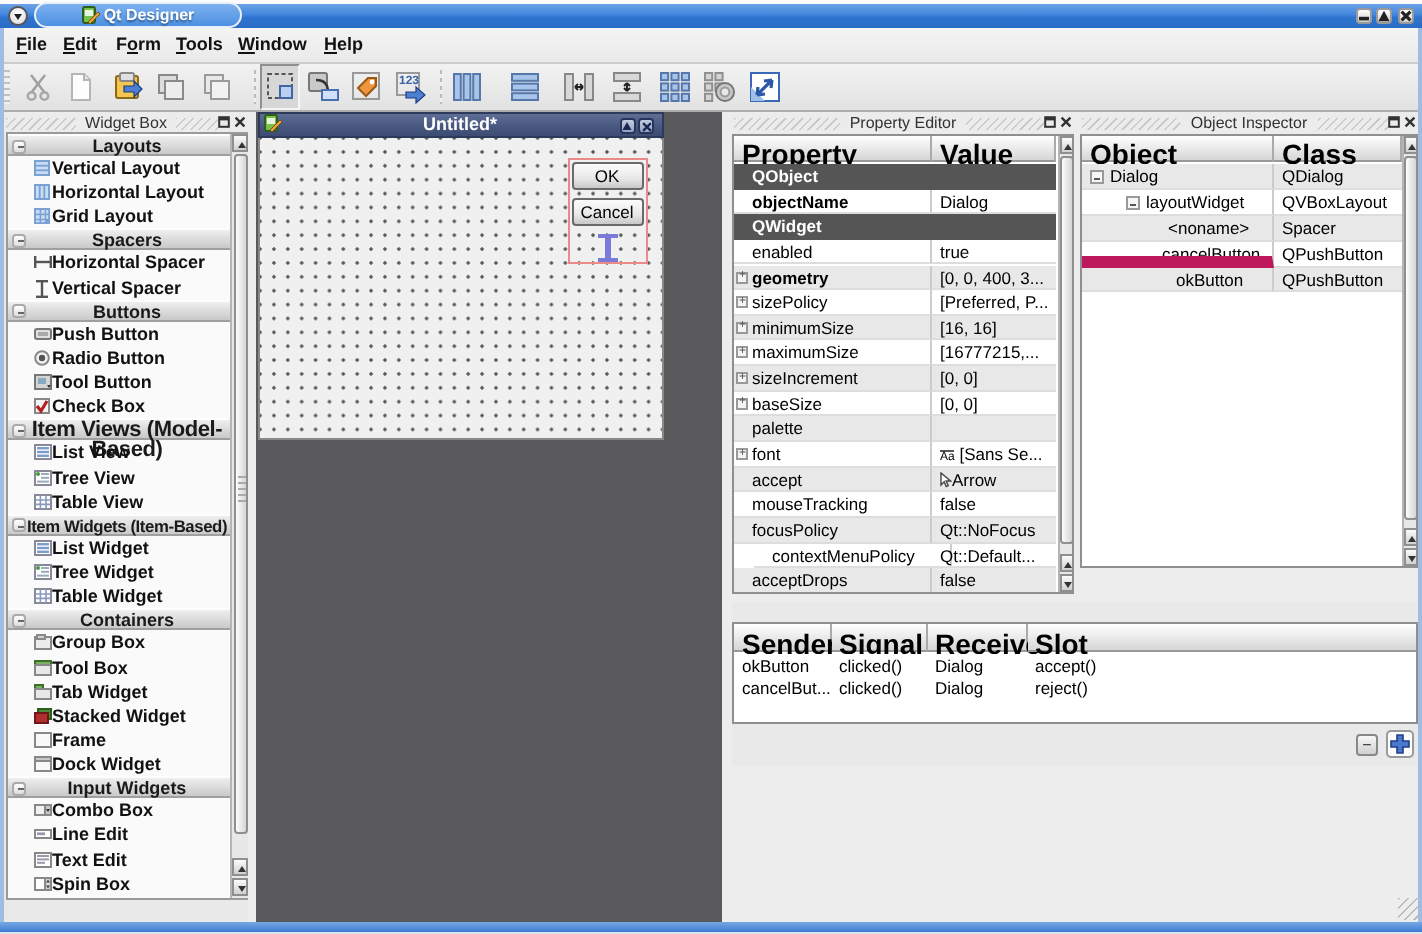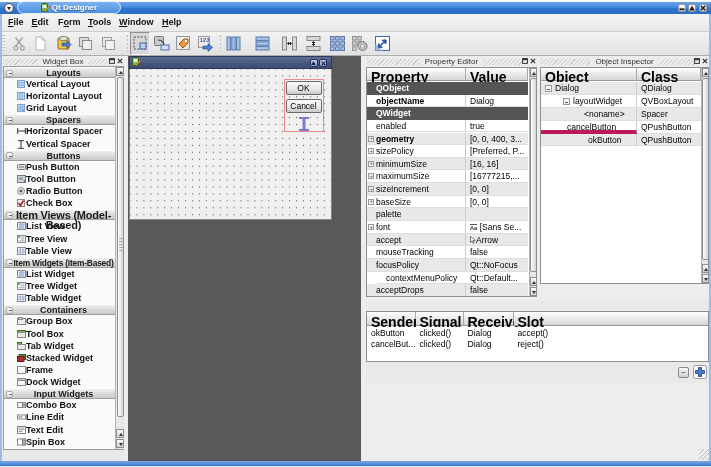--- a/index.html
+++ b/index.html
@@ -281,29 +281,29 @@
               <rect x="1" y="0" width="6" height="1.2"></rect>
               <rect x="1" y="7.8" width="6" height="1.2"></rect>
               <rect x="3.4" y="1" width="1.2" height="7"></rect>
             </g>
           </svg>Vertical Spacer</div>
    <div class="sechead"><div class="minus"></div>Buttons</div>
    <div class="witem"><svg width="9" height="8" viewBox="0 0 9 8">
             <rect x="0.5" y="1.5" width="8" height="5" rx="1" fill="#e0e0e0" stroke="#777"></rect>
             <rect x="2" y="3" width="5" height="2" fill="#aaa"></rect>
           </svg>Push Button</div>
+   <div class="witem"><svg width="8" height="8" viewBox="0 0 8 8">
+            <circle cx="4" cy="4" r="3.4" fill="#f4f4f4" stroke="#888"></circle>
+            <circle cx="4" cy="4" r="1.6" fill="#555"></circle>
+          </svg>Radio Button</div>
    <div class="witem"><svg width="9" height="8" viewBox="0 0 9 8">
             <rect x="0.5" y="0.5" width="8" height="7" fill="#d4d4d4" stroke="#777"></rect>
             <rect x="2" y="2" width="4" height="3" fill="#8ab"></rect>
             <path d="M6.5 5.5 l2 0 l-1 1.5 z" fill="#333"></path>
           </svg>Tool Button</div>
-   <div class="witem"><svg width="8" height="8" viewBox="0 0 8 8">
-            <circle cx="4" cy="4" r="3.4" fill="#f4f4f4" stroke="#888"></circle>
-            <circle cx="4" cy="4" r="1.6" fill="#555"></circle>
-          </svg>Radio Button</div>
    <div class="witem"><svg width="8" height="8" viewBox="0 0 8 8">
             <rect x="0.5" y="0.5" width="7" height="7" fill="#f4f4f4" stroke="#888"></rect>
             <path d="M1.5 4 l2 2.5 L6.5 1.5" fill="none" stroke="#b02020" stroke-width="1.6"></path>
           </svg>Check Box</div>
    <div class="sechead" style="font-size:11px;letter-spacing:-0.2px"><div class="minus"></div>Item Views (Model-Based)</div>
    <div class="witem"><svg width="9" height="8" viewBox="0 0 9 8">
             <rect x="0.5" y="0.5" width="8" height="7" fill="#fff" stroke="#889"></rect>
             <g fill="#7a9cc8">
               <rect x="1.5" y="1.5" width="6" height="1.2"></rect>
               <rect x="1.5" y="3.4" width="6" height="1.2"></rect>
@@ -408,20 +408,21 @@
  </div>
 
  <div id="mdi">
   <div id="form">
    <div id="formtitle">
      <svg width="9" height="10" viewBox="0 0 9 10" style="margin-left:2px">
             <rect x="0.5" y="0.5" width="6" height="8" rx="1" fill="#79c04a" stroke="#2e5e1e"></rect>
             <rect x="1.5" y="2" width="4" height="3" fill="#e8f4e0"></rect>
             <path d="M3 8 L8 3 L9 4 L4 9 Z" fill="#e8a33d" stroke="#7a5213" stroke-width="0.5"></path>
           </svg>
+     <span class="txt">Untitled*</span>
      <div class="fbtn" style="right:13px;top:2.5px">
             <svg width="5" height="4.5" viewBox="0 0 9 8">
               <path d="M4.5 0 L9 8 H0 Z" fill="#1a2750"></path>
             </svg>
           </div>
      <div class="fbtn" style="right:3.5px;top:2.5px">
             <svg width="5" height="5" viewBox="0 0 9 9">
               <path d="M1 1 L8 8 M8 1 L1 8" stroke="#1a2750" stroke-width="2"></path>
             </svg>
           </div>
@@ -574,21 +575,21 @@
         </div>
    <div class="trow roww" style="left:0;top:27.4px;width:160px;height:12.9px">
           <div class="cell" style="left:0;width:96px;padding-left:22px;border-right:1px solid #ccc;border-bottom:1px solid #ddd"><span class="texp"></span>layoutWidget</div>
           <div class="cell" style="left:96px;width:64px;border-bottom:1px solid #ddd">QVBoxLayout</div>
         </div>
    <div class="trow rowg" style="left:0;top:40.3px;width:160px;height:12.9px">
           <div class="cell" style="left:0;width:96px;padding-left:43px;border-right:1px solid #ccc;border-bottom:1px solid #ddd">&lt;noname&gt;</div>
           <div class="cell" style="left:96px;width:64px;border-bottom:1px solid #ddd">Spacer</div>
         </div>
    <div class="trow roww" style="left:0;top:53.2px;width:160px;height:12.9px">
-          <div class="cell" style="left:0;width:96px;padding-left:26px;border-right:1px solid #ccc;border-bottom:4px solid #be185d">cancelButton</div>
+          <div class="cell" style="left:0;width:96px;padding-left:40px;border-right:1px solid #ccc;border-bottom:6px solid #be185d">cancelButton</div>
           <div class="cell" style="left:96px;width:64px;border-bottom:1px solid #ddd">QPushButton</div>
         </div>
    <div class="trow rowg" style="left:0;top:66.1px;width:160px;height:12.9px">
           <div class="cell" style="left:0;width:96px;padding-left:47px;border-right:1px solid #ccc;border-bottom:1px solid #ddd">okButton</div>
           <div class="cell" style="left:96px;width:64px;border-bottom:1px solid #ddd">QPushButton</div>
         </div>
    <div class="sb" style="left:159.5px;top:0;width:9px;height:216px">
     <div class="sbarr up" style="top:0"></div>
     <div class="sbthumb" style="top:10px;height:182px"></div>
     <div class="sbarr up" style="top:196.5px"></div>

